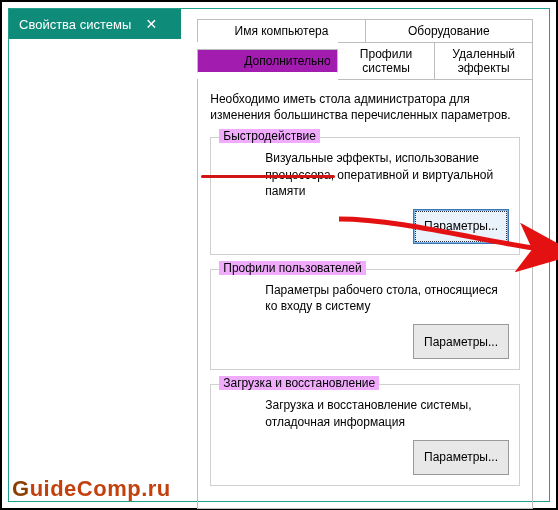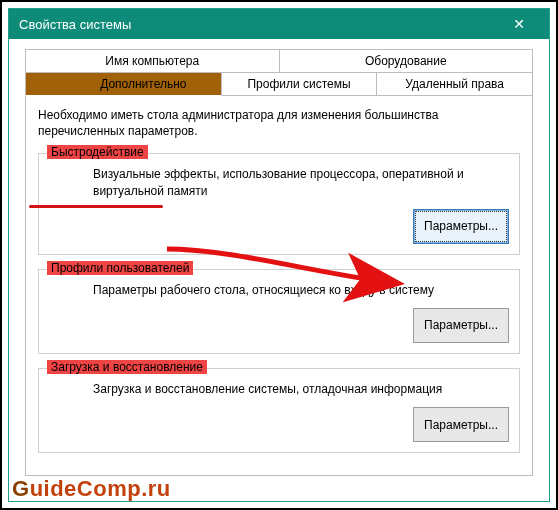--- a/index.html
+++ b/index.html
@@ -23,21 +23,20 @@
   }
   .window {
     position: absolute;
     left: 6px;
     top: 6px;
     right: 6px;
     bottom: 6px;
     border: 1px solid #20a18d;
     background: #fff;
     display: flex;
-    flex-direction: column;
   }
   .titlebar {
     height: 30px;
     background: #0f8b79;
     color: #fff;
     display: flex;
     align-items: center;
     padding: 0 10px;
     font-size: 13px;
   }
@@ -72,21 +71,21 @@
     cursor: pointer;
     position: relative;
   }
   .tab-row.row1 .tab {
     border-bottom: none;
   }
   .tab-row.row1 .tab + .tab { border-left: none; }
   .tab-row.row2 .tab + .tab { border-left: none; }
   .tab-row.row2 .tab.active {
     border-bottom: 1px solid #fff;
-    background: #a16207;
+    background: #a21caf;
     z-index: 2;
     padding-left: 46px;
   }
   .tab-row.row2 .tab {
     border-bottom: 1px solid #bdbdbd;
   }
   .tab-body {
     border: 1px solid #bdbdbd;
     border-top: none;
     padding: 12px 12px 8px 12px;
@@ -101,21 +100,21 @@
   .groupbox {
     border: 1px solid #d0d0d0;
     padding: 12px 10px 10px 10px;
     margin-bottom: 14px;
     position: relative;
   }
   .groupbox .legend {
     position: absolute;
     top: -9px;
     left: 8px;
-    background: #ef4444;
+    background: #f0abfc;
     padding: 0 4px;
     font-size: 12px;
   }
   .groupbox .desc {
     line-height: 1.35;
     margin-bottom: 10px;
     margin-left: 44px;
   }
   .btn-row {
     display: flex;
@@ -182,21 +181,21 @@
     </div>
     <div class="client">
 
       <div class="tab-row row1">
         <div class="tab"><span>Имя компьютера</span></div>
         <div class="tab"><span>Оборудование</span></div>
       </div>
       <div class="tab-row row2">
         <div class="tab active"><span>Дополнительно</span></div>
         <div class="tab"><span>Профили системы</span></div>
-        <div class="tab"><span>Удаленный права</span></div>
+        <div class="tab"><span>Удаленный эффекты</span></div>
       </div>
 
       <div class="tab-body">
         <div class="intro">Необходимо иметь стола администратора для изменения большинства перечисленных параметров.</div>
 
         <div class="groupbox">
           <div class="legend">Быстродействие</div>
           <div class="desc">Визуальные эффекты, использование процессора, оперативной и виртуальной памяти</div>
           <div class="btn-row">
             <button class="btn focused">

